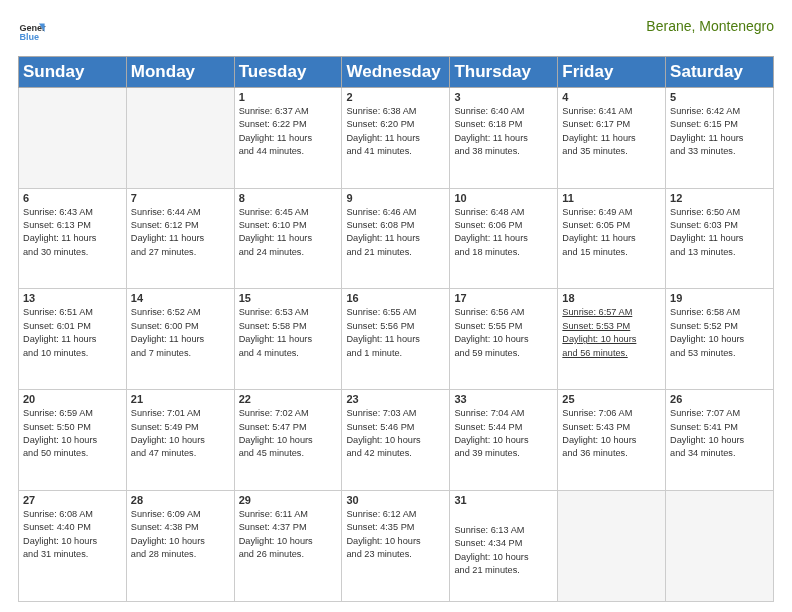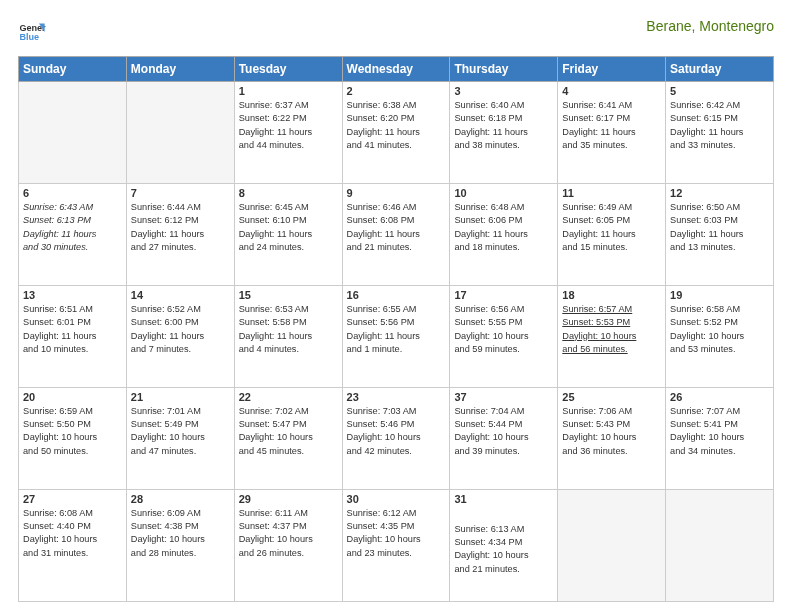--- a/index.html
+++ b/index.html
@@ -46,21 +46,21 @@
       color: #4d7c0f;
     }
     table {
       width: 100%;
       border-collapse: collapse;
       flex: 1;
     }
     th {
       background: #3a7abf;
       color: #fff;
-      font-size: 12px;
+      font-size: 17px;
       font-weight: bold;
       padding: 5px 4px;
       text-align: left;
       border: 1px solid #aaa;
     }
     td {
       border: 1px solid #ccc;
       vertical-align: top;
       padding: 3px 4px;
       font-size: 9.2px;
@@ -155,21 +155,21 @@
             <span class="day-num">5</span>
             <div class="day-info" style="white-space: pre-line;">Sunrise: 6:42 AM
 Sunset: 6:15 PM
 Daylight: 11 hours
 and 33 minutes.</div>
           </td>
         </tr>
         <tr>
           <td>
             <span class="day-num">6</span>
-            <div class="day-info" style="white-space: pre-line; font-style: italic;">Sunrise: 6:43 AM
+            <div class="day-info" style="white-space: pre-line;">Sunrise: 6:43 AM
 Sunset: 6:13 PM
 Daylight: 11 hours
 and 30 minutes.</div>
           </td>
           <td>
             <span class="day-num">7</span>
             <div class="day-info" style="white-space: pre-line;">Sunrise: 6:44 AM
 Sunset: 6:12 PM
 Daylight: 11 hours
 and 27 minutes.</div>
@@ -284,21 +284,21 @@
 and 45 minutes.</div>
           </td>
           <td>
             <span class="day-num">23</span>
             <div class="day-info" style="white-space: pre-line;">Sunrise: 7:03 AM
 Sunset: 5:46 PM
 Daylight: 10 hours
 and 42 minutes.</div>
           </td>
           <td>
-            <span class="day-num">37</span>
+            <span class="day-num">33</span>
             <div class="day-info" style="white-space: pre-line;">Sunrise: 7:04 AM
 Sunset: 5:44 PM
 Daylight: 10 hours
 and 39 minutes.</div>
           </td>
           <td>
             <span class="day-num">25</span>
             <div class="day-info" style="white-space: pre-line;">Sunrise: 7:06 AM
 Sunset: 5:43 PM
 Daylight: 10 hours

